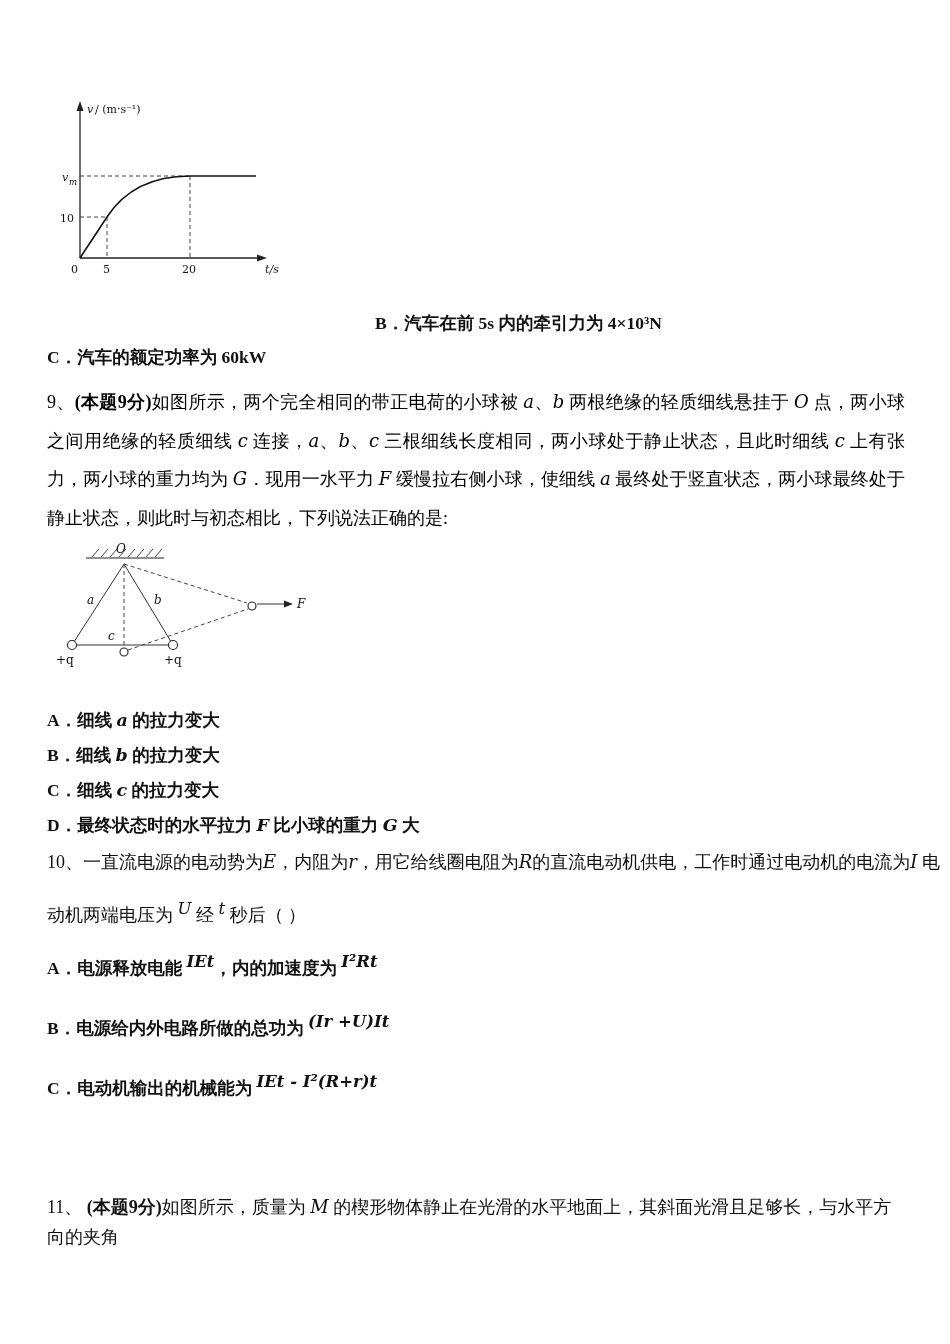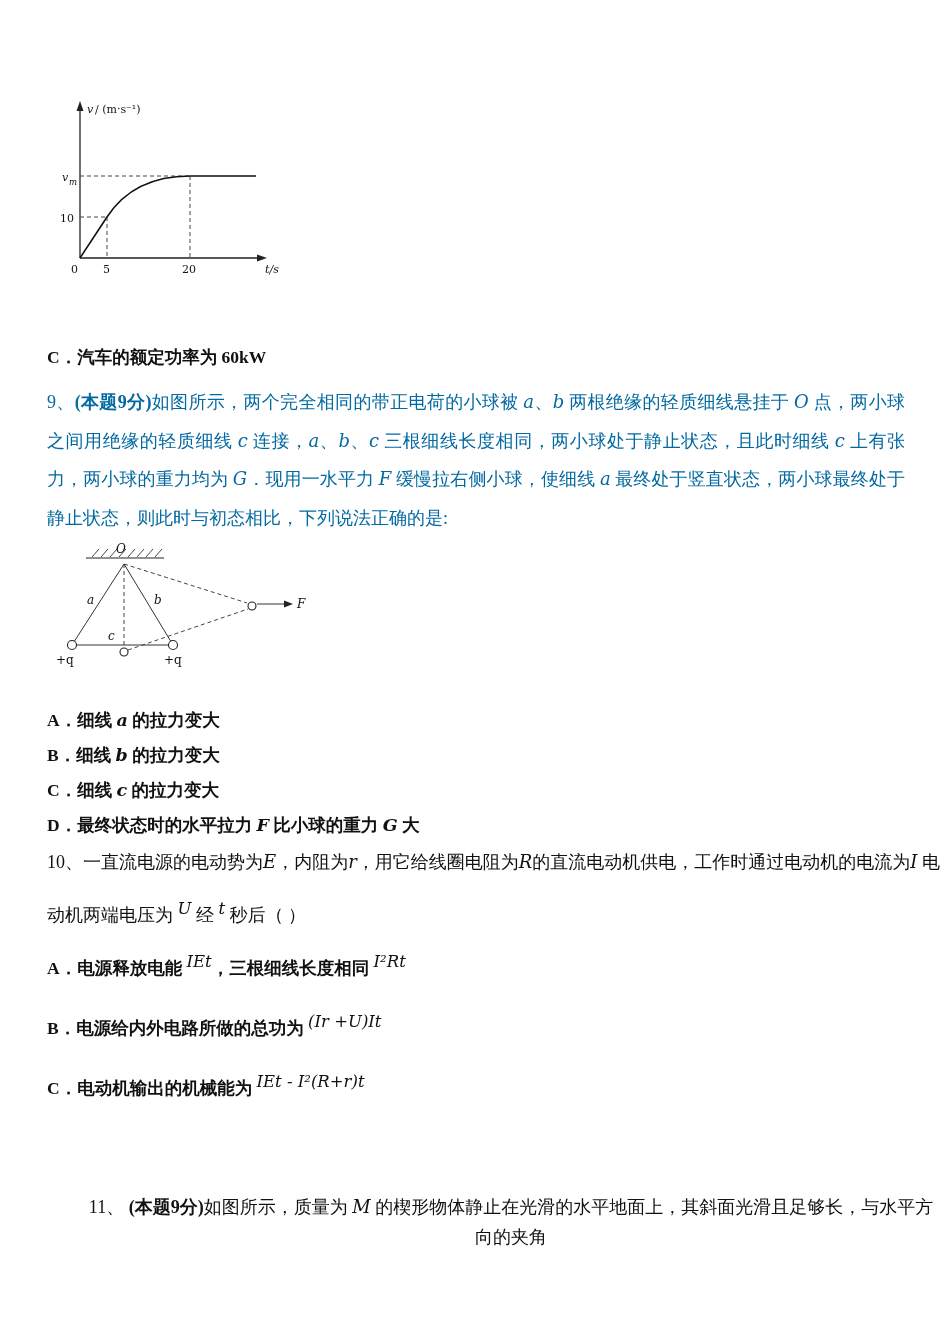--- a/index.html
+++ b/index.html
@@ -7,29 +7,29 @@
   body {
     width:950px; height:1344px;
     font-family:"Liberation Serif","DejaVu Serif",serif;
     color:#111111;
   }
   .page { position:relative; width:950px; height:1344px; background:#ffffff; overflow:hidden; }
 
   .stem {
     position:absolute; left:47px; width:858px;
     font-size:18px; line-height:38.5px; text-align:justify;
-    color:#0369a1;
+    color:#000000;
   }
-  .line { position:absolute; left:47px; font-size:18px; line-height:30px; white-space:nowrap;text-align:center; }
+  .line { position:absolute; left:47px; font-size:18px; line-height:30px; white-space:nowrap; }
   .opt-line { position:absolute; left:47px; font-size:17.5px; line-height:26px; font-weight:bold; white-space:nowrap; }
   .opt-col-b { left:375px; }
 
   .seg-math { font-style:italic; font-family:"DejaVu Serif",serif; }
   .seg-raised { position:relative; top:-7px; font-size:16.5px; }
-  .opt-line .seg-raised { font-weight:normal; }
+  .opt-line .seg-raised { font-weight:bold; }
   .seg-bold { font-weight:bold; }
 
   .graph-wrap { position:absolute; left:58px; top:96px; }
   .diagram-wrap { position:absolute; left:52px; top:542px; }
 
   
   .ax    { stroke:#222; stroke-width:1.3; }
   .solid { stroke:#222; stroke-width:1.2; fill:none; }
   .thin  { stroke:#333; stroke-width:1; fill:none; }
   .dash  { stroke:#444; stroke-width:1; stroke-dasharray:4 3; fill:none; }
@@ -66,20 +66,23 @@
       <text x="4" y="85" class="gt it">v</text>
       <text x="11" y="89" class="gt sub it">m</text>
       <text x="2" y="126" class="gt">10</text>
       <text x="13" y="177" class="gt">0</text>
       <text x="45" y="177" class="gt">5</text>
       <text x="124" y="177" class="gt">20</text>
       <text x="207" y="177" class="gt it">t/s</text>
     </svg>
   </div>
 
+  <div class="opt-line opt-col-b" style="top:310px;">
+    <span>B．</span><span>汽车在前 5s 内的牵引力为 4×10³N</span>
+  </div>
   <div class="opt-line" style="top:344px;">
     <span>C．</span><span>汽车的额定功率为 60kW</span>
   </div>
 
   <p class="stem" style="top:383px;"><span>9、</span><span class="seg-bold">(本题9分)</span><span>如图所示，两个完全相同的带正电荷的小球被 </span><span class="seg-math">a</span><span>、</span><span class="seg-math">b</span><span> 两根绝缘的轻质细线悬挂于 </span><span class="seg-math">O</span><span> 点，两小球之间用绝缘的轻质细线 </span><span class="seg-math">c</span><span> 连接，</span><span class="seg-math">a</span><span>、</span><span class="seg-math">b</span><span>、</span><span class="seg-math">c</span><span> 三根细线长度相同，两小球处于静止状态，且此时细线 </span><span class="seg-math">c</span><span> 上有张力，两小球的重力均为 </span><span class="seg-math">G</span><span>．现用一水平力 </span><span class="seg-math">F</span><span> 缓慢拉右侧小球，使细线 </span><span class="seg-math">a</span><span> 最终处于竖直状态，两小球最终处于静止状态，则此时与初态相比，下列说法正确的是:</span></p>
 
   <div class="diagram-wrap">
     <svg width="260" height="142" viewBox="0 0 260 142">
 
       <line x1="34" y1="16" x2="112" y2="16" class="solid"></line>
@@ -112,19 +115,19 @@
   </div>
 
   <div class="opt-line" style="top:707px;"><span class="seg-bold">A．</span><span>细线 </span><span class="seg-math">a</span><span> 的拉力变大</span></div>
   <div class="opt-line" style="top:742px;"><span class="seg-bold">B．</span><span>细线 </span><span class="seg-math">b</span><span> 的拉力变大</span></div>
   <div class="opt-line" style="top:777px;"><span class="seg-bold">C．</span><span>细线 </span><span class="seg-math">c</span><span> 的拉力变大</span></div>
   <div class="opt-line" style="top:812px;"><span class="seg-bold">D．</span><span>最终状态时的水平拉力 </span><span class="seg-math">F</span><span> 比小球的重力 </span><span class="seg-math">G</span><span> 大</span></div>
 
   <div class="line" style="top:847px;"><span>10、一直流电源的电动势为</span><span class="seg-math">E</span><span>，内阻为</span><span class="seg-math">r</span><span>，用它给线圈电阻为</span><span class="seg-math">R</span><span>的直流电动机供电，工作时通过电动机的电流为</span><span class="seg-math">I</span><span> 电</span></div>
   <div class="line" style="top:900px;"><span>动机两端电压为 </span><span class="seg-math seg-raised">U</span><span>  经 </span><span class="seg-math seg-raised">t</span><span> 秒后（  ）</span></div>
 
-  <div class="opt-line" style="top:955px;"><span class="seg-bold">A．</span><span>电源释放电能 </span><span class="seg-math seg-raised">IEt</span><span>，三根细线长度相同 </span><span class="seg-math seg-raised">I²Rt</span></div>
+  <div class="opt-line" style="top:955px;"><span class="seg-bold">A．</span><span>电源释放电能 </span><span class="seg-math seg-raised">IEt</span><span>，内的加速度为 </span><span class="seg-math seg-raised">I²Rt</span></div>
   <div class="opt-line" style="top:1075px;"><span class="seg-bold">C．</span><span>电动机输出的机械能为 </span><span class="seg-math seg-raised">IEt - I²(R+r)t</span></div>
   <div class="opt-line" style="top:1015px;"><span class="seg-bold">B．</span><span>电源给内外电路所做的总功为 </span><span class="seg-math seg-raised">(Ir +U)It</span></div>
 
-  <div class="line" style="top:1192px; white-space:normal; width:860px;margin-left:34px;"><span>11、 </span><span class="seg-bold">(本题9分)</span><span>如图所示，质量为 </span><span class="seg-math">M</span><span> 的楔形物体静止在光滑的水平地面上，其斜面光滑且足够长，与水平方向的夹角</span></div>
+  <div class="line" style="top:1192px; white-space:normal; width:860px;"><span>11、 </span><span class="seg-bold">(本题9分)</span><span>如图所示，质量为 </span><span class="seg-math">M</span><span> 的楔形物体静止在光滑的水平地面上，其斜面光滑且足够长，与水平方向的夹角</span></div>
 
 </div>
 
 </body></html>

